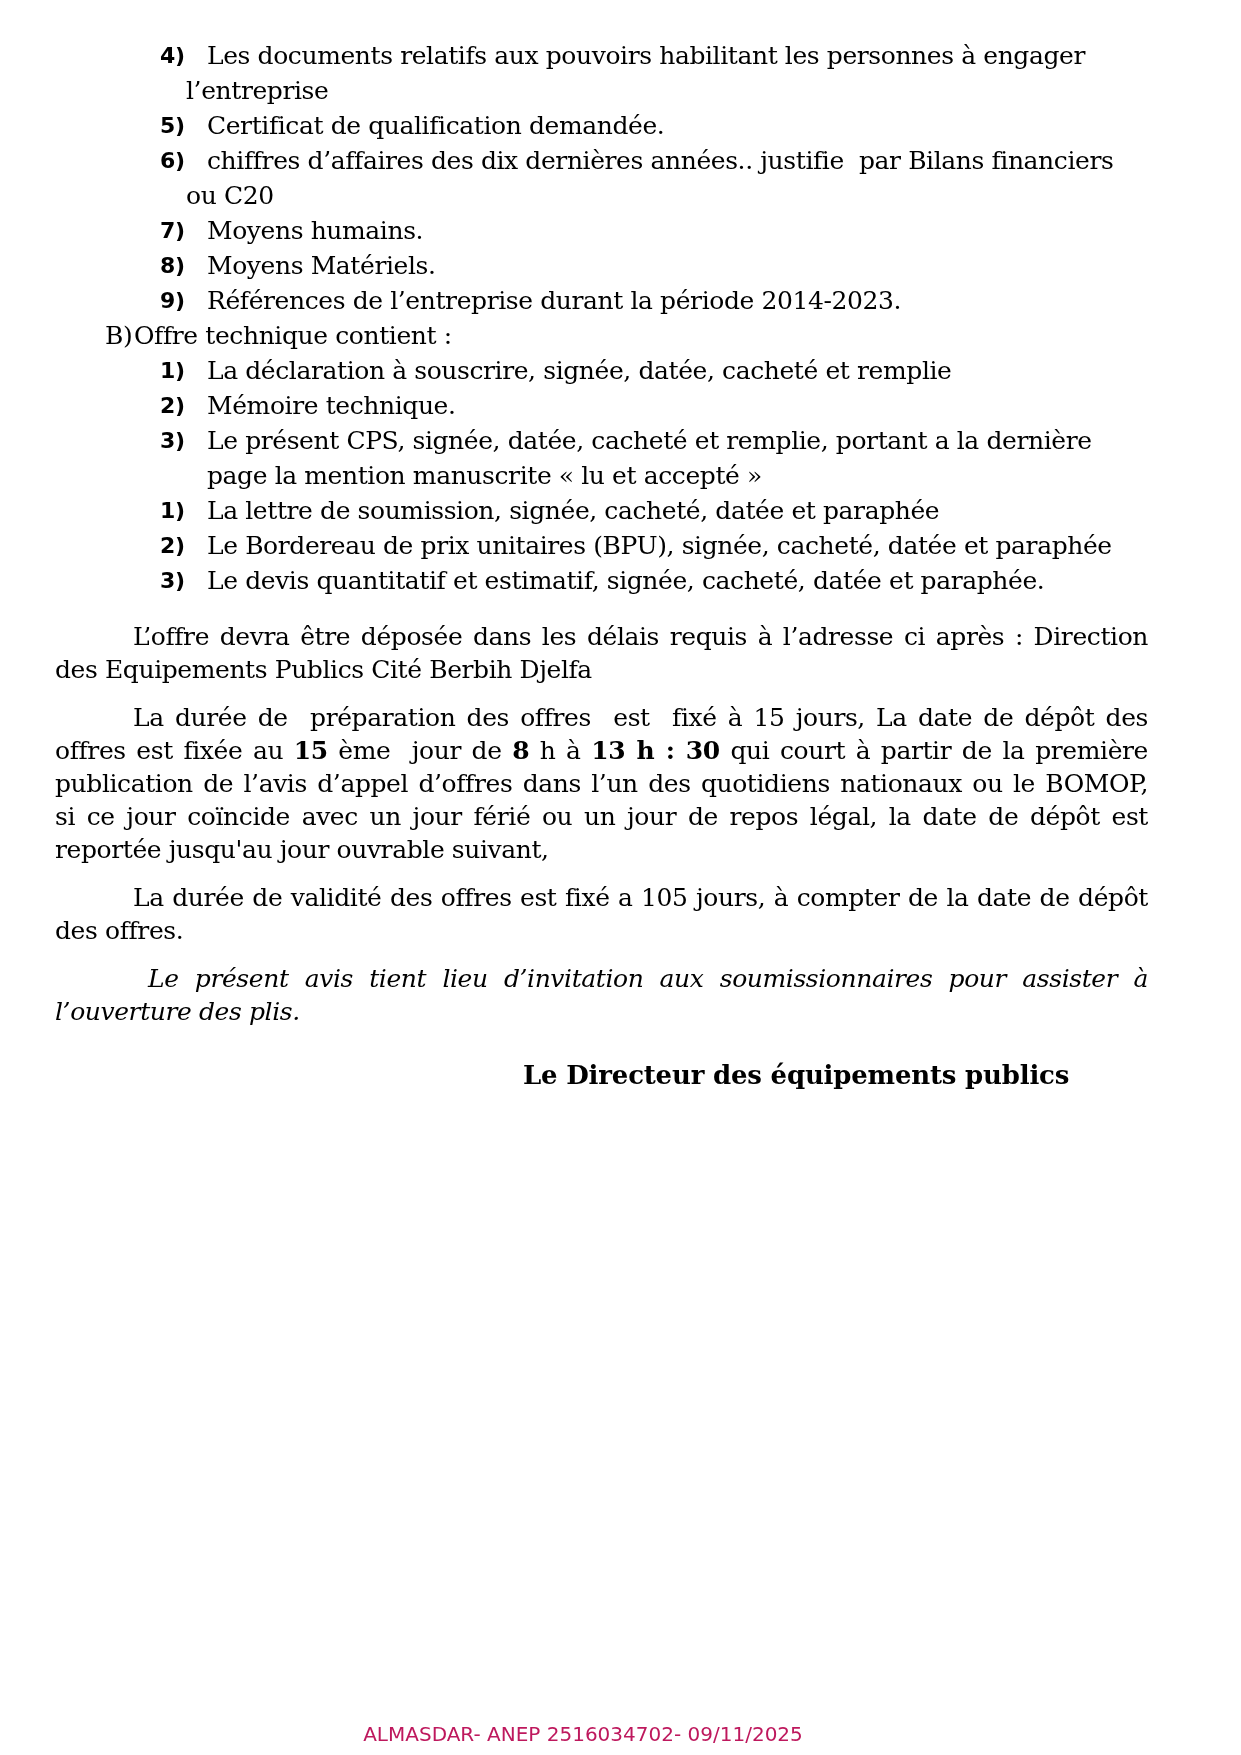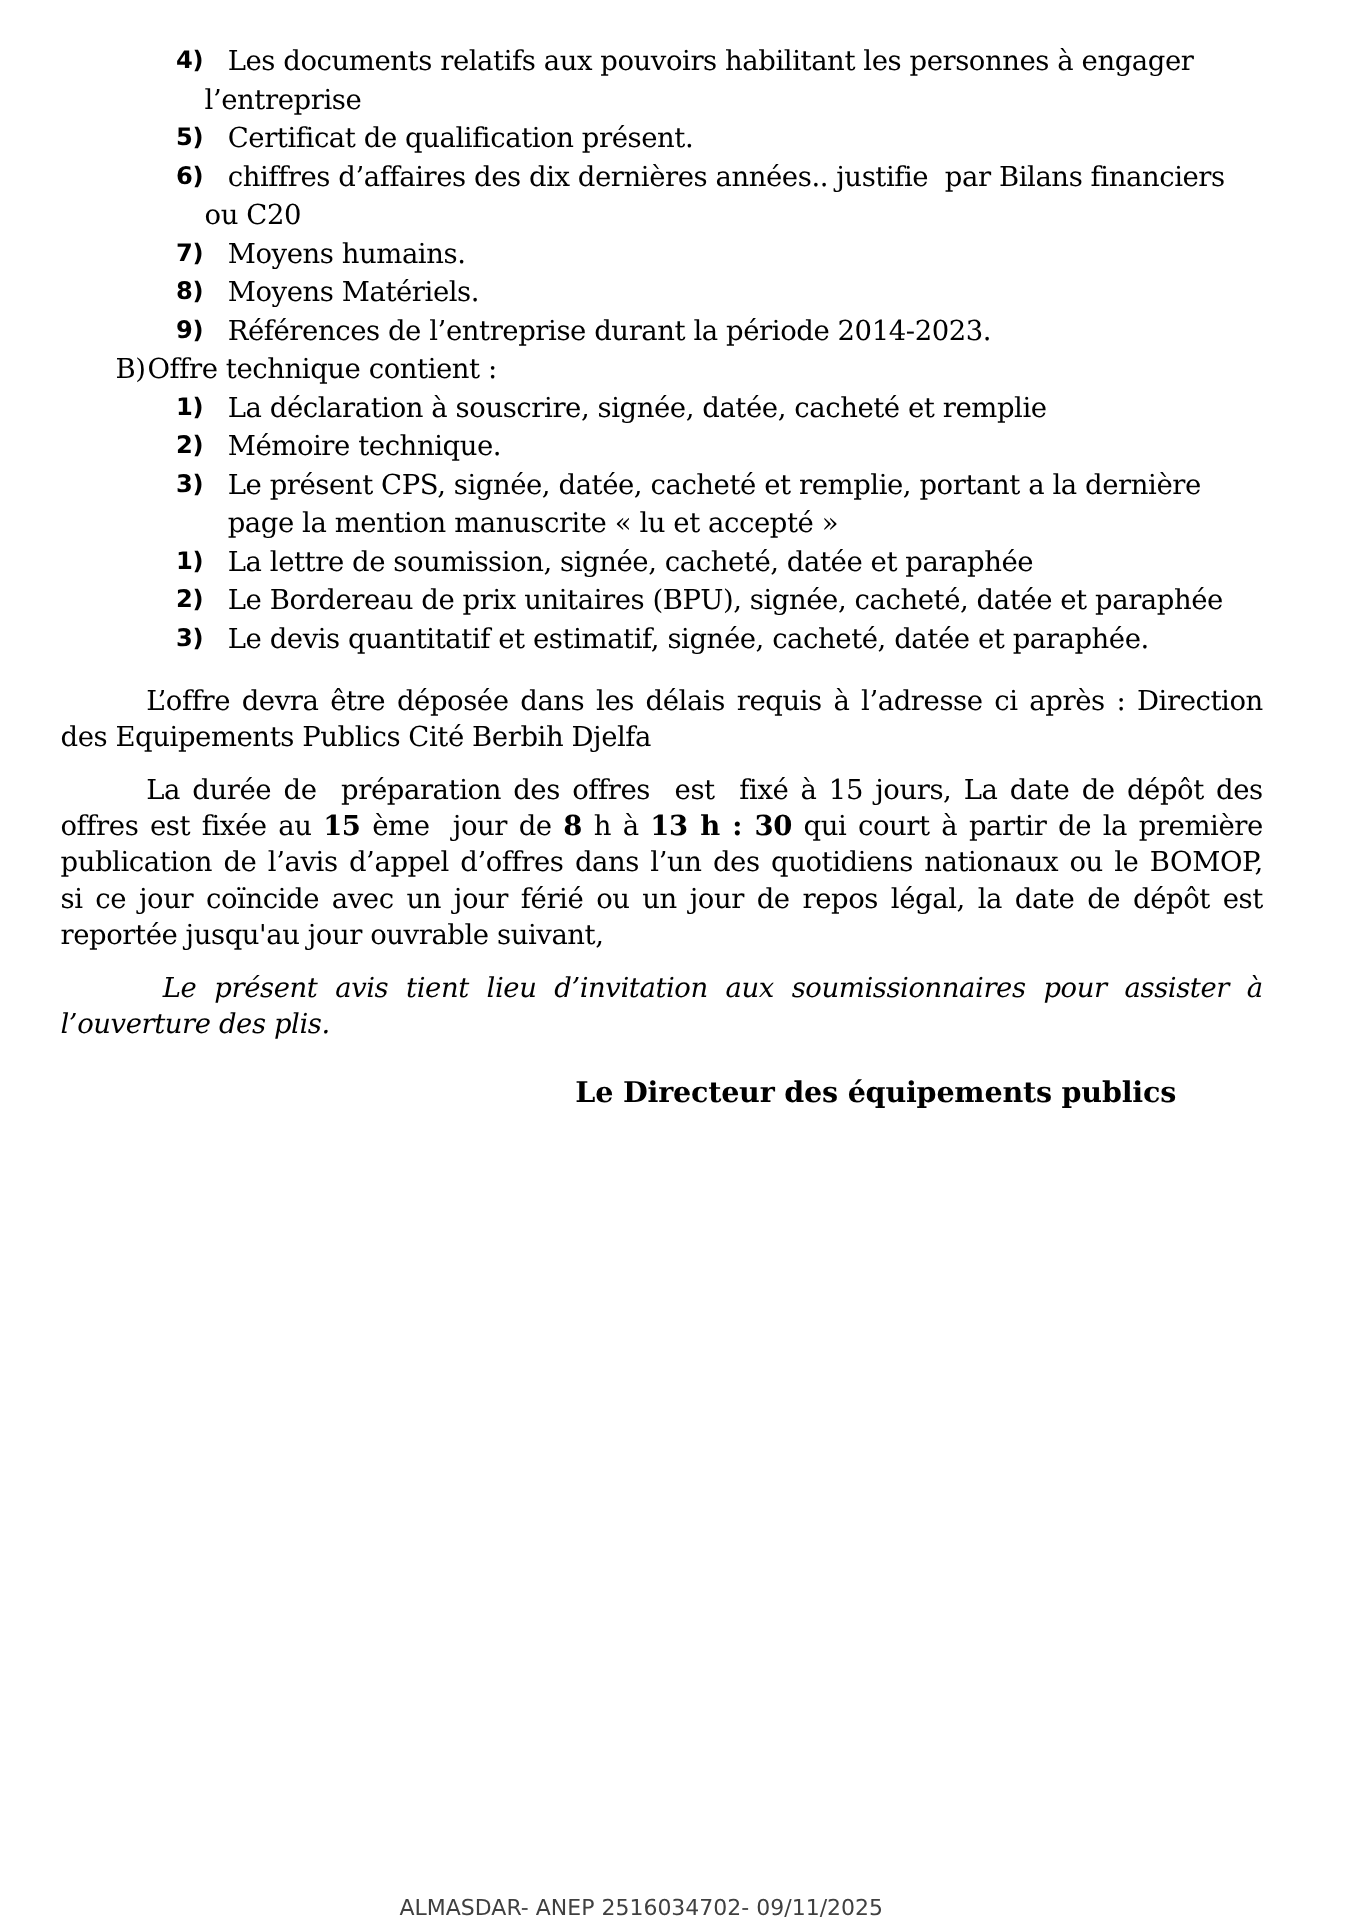--- a/index.html
+++ b/index.html
@@ -56,37 +56,37 @@
   
   .footer {
     position: absolute;
     top: 1722px;
     left: 0;
     width: 1166px;
     text-align: center;
     font-family: "DejaVu Sans", sans-serif;
     font-size: 20px;
     letter-spacing: 0;
-    color: #404040;
+    color: #be185d;
   }
 </style>
 </head>
 <body>
 
 <div class="page">
   <div class="content">
 
     <div class="olist alist">
       <div class="li-row">
         <span class="num">4)</span>
         <span class="itx">Les documents relatifs aux pouvoirs habilitant les personnes à engager l’entreprise</span>
       </div>
       <div class="li-row">
         <span class="num">5)</span>
-        <span class="itx">Certificat de qualification présent.</span>
+        <span class="itx">Certificat de qualification demandée.</span>
       </div>
       <div class="li-row">
         <span class="num">6)</span>
         <span class="itx">chiffres d’affaires des dix dernières années.. justifie  par Bilans financiers ou C20</span>
       </div>
       <div class="li-row">
         <span class="num">7)</span>
         <span class="itx">Moyens humains.</span>
       </div>
       <div class="li-row">
@@ -132,20 +132,21 @@
         <span class="num">3)</span>
         <span class="itx">Le devis quantitatif et estimatif, signée, cacheté, datée et paraphée.</span>
       </div>
     </div>
 
     <p class="para first"><span>L’offre devra être déposée dans les délais requis à l’adresse ci après : Direction des Equipements Publics Cité Berbih Djelfa</span></p>
 
     <p class="para"><span>La durée de  préparation des offres  est  fixé à 15 jours, La date de dépôt des offres est fixée au </span><b>15</b><span> ème  jour de </span><b>8</b><span> h à </span><b>13 h : 30</b><span> qui court à partir de la première publication de l’avis d’appel d’offres dans l’un des quotidiens nationaux ou le BOMOP,  si ce jour coïncide avec un jour férié ou un jour de repos légal, la date de dépôt est reportée jusqu'au jour ouvrable suivant,</span></p>
 
 
+    <p class="para"><span>La durée de validité des offres est fixé a 105 jours, à compter de la date de dépôt des offres.</span></p>
 
     <p class="para p5"><span>Le présent avis tient lieu d’invitation aux soumissionnaires pour assister à l’ouverture des plis.</span></p>
 
     <div class="signature">Le Directeur des équipements publics</div>
   </div>
 
   <div class="footer">ALMASDAR- ANEP 2516034702- 09/11/2025</div>
 </div>
 
 </body></html>

